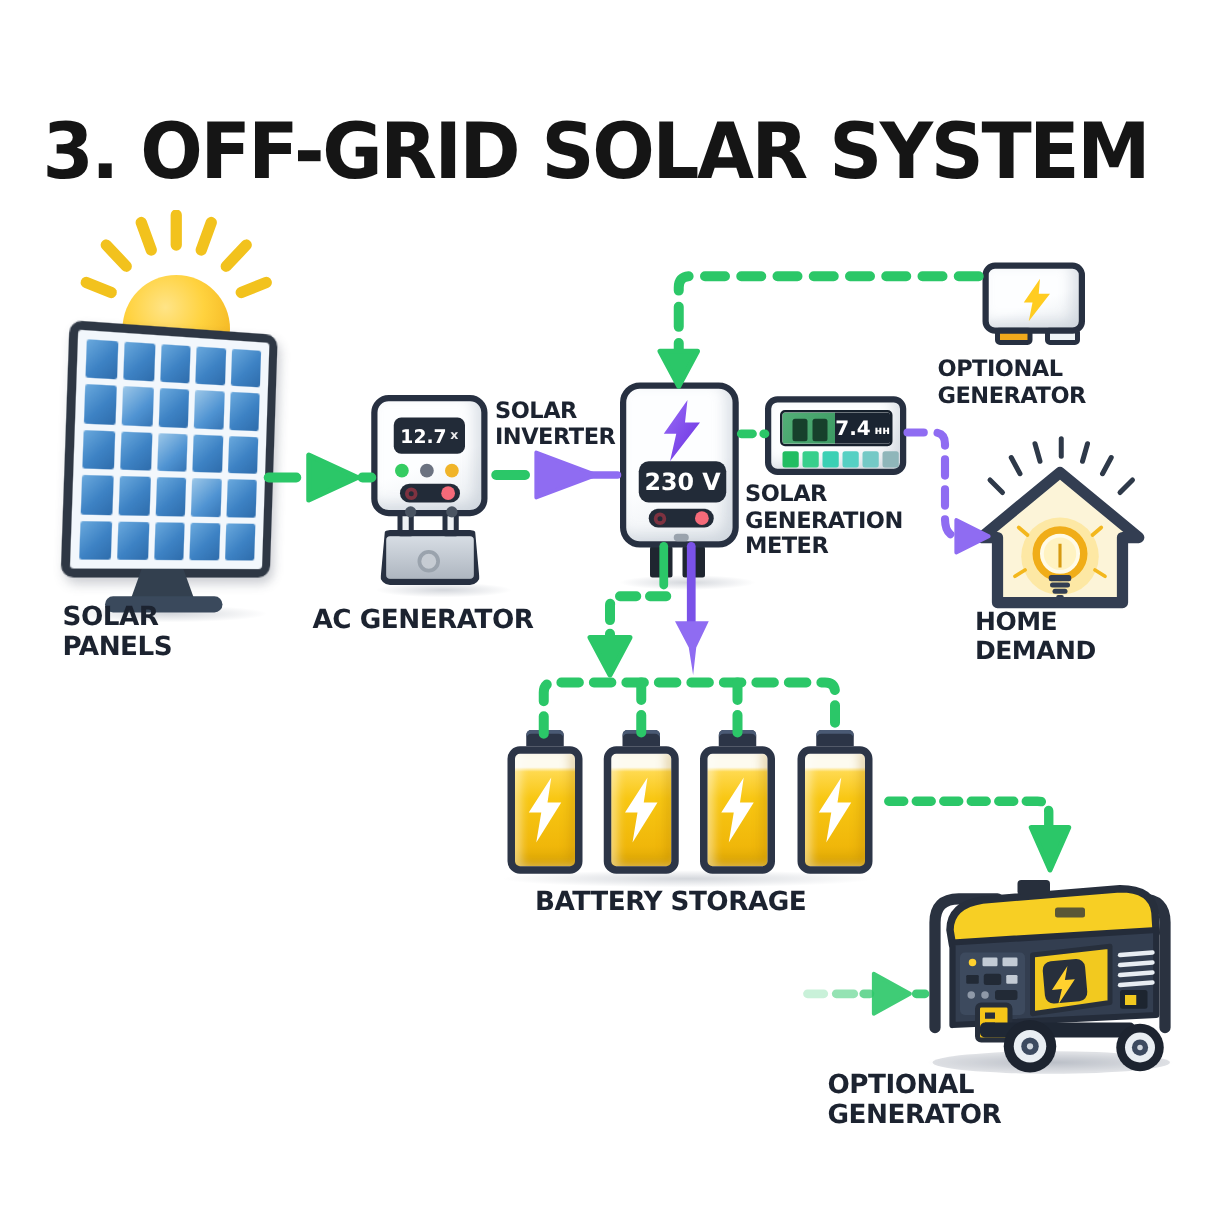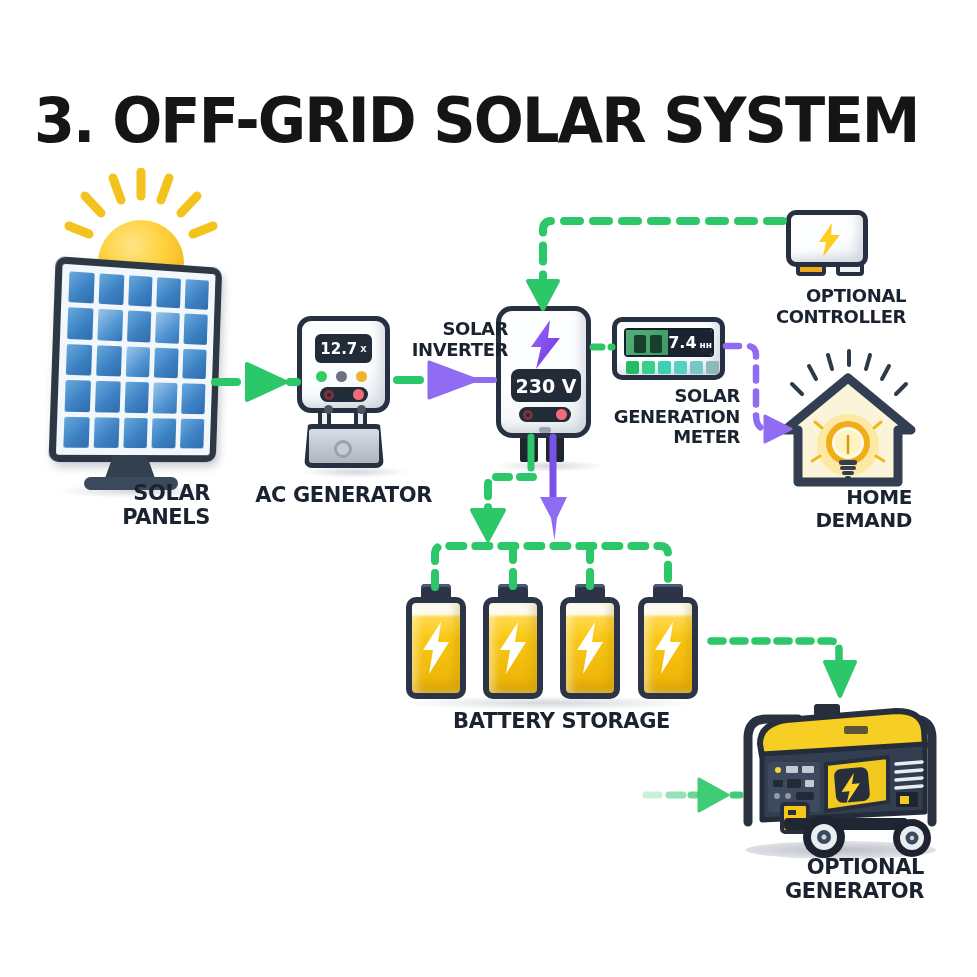--- a/index.html
+++ b/index.html
@@ -10,21 +10,21 @@
   
   #title {
     position:absolute; left:34px; top:84px;
     font-size:62px; font-weight:bold; color:#151515;
     letter-spacing:-2px; white-space:nowrap;
     transform:scaleX(.95); transform-origin:left top;
   }
 
   
   .label {
-    position:absolute; text-align:right; font-weight:bold;
+    position:absolute; text-align:left; font-weight:bold;
     color:#1c2330; letter-spacing:-.4px; line-height:1.15;
   }
   .label span { display:block; }
   .lbl-panels    { left:50px;  top:481px; width:160px; font-size:21px; }
   .lbl-controller{ left:250px; top:483px; width:182px; font-size:21px; }
   .lbl-inverter  { left:396px; top:319px; width:112px; font-size:18px; }
   .lbl-meter     { left:596px; top:386px; width:144px; font-size:18px; }
   .lbl-topgen    { left:750px; top:286px; width:156px; font-size:18px; }
   .lbl-home      { left:780px; top:486px; width:132px; font-size:20px; }
   .lbl-battery   { left:428px; top:709px; width:242px; font-size:21px; }
@@ -287,21 +287,21 @@
 
   <div class="gen-foot foot-yellow"></div>
   <div class="gen-foot foot-white"></div>
   <div class="device dev-topgen">
     <svg class="abs" style="left:25px;top:7px;" width="28" height="36" viewBox="0 0 28 36">
       <polygon points="16,1 3,20 10,20 7,35 24,13 15,13" fill="#ffcc21"></polygon>
     </svg>
   </div>
   <div class="label lbl-topgen">
     <span>OPTIONAL</span>
-    <span>CONTROLLER</span>
+    <span>GENERATOR</span>
   </div>
 
   <svg class="abs" style="left:778px;top:348px;" width="140" height="142" viewBox="0 0 140 142">
     <g stroke="#2e3949" stroke-width="4" stroke-linecap="round">
       <line x1="24" y1="46" x2="14" y2="36"></line>
       <line x1="38" y1="31" x2="31" y2="18"></line>
       <line x1="54" y1="21" x2="50" y2="7"></line>
       <line x1="71" y1="17" x2="71" y2="3"></line>
       <line x1="88" y1="21" x2="92" y2="7"></line>
       <line x1="104" y1="31" x2="111" y2="18"></line>

